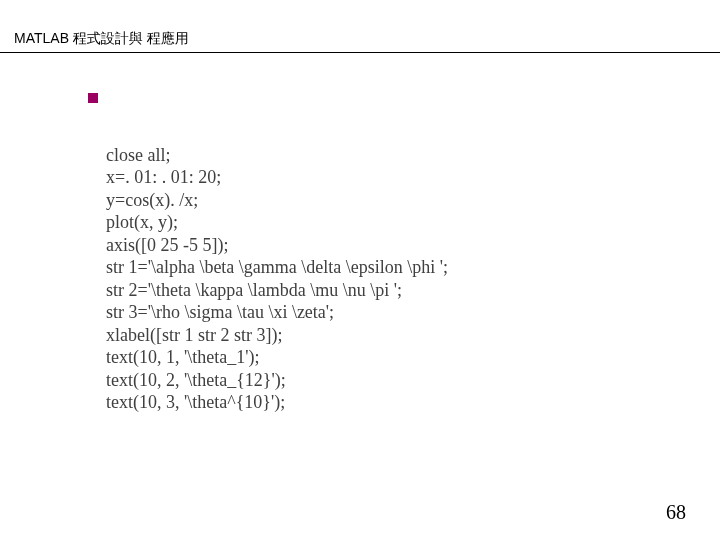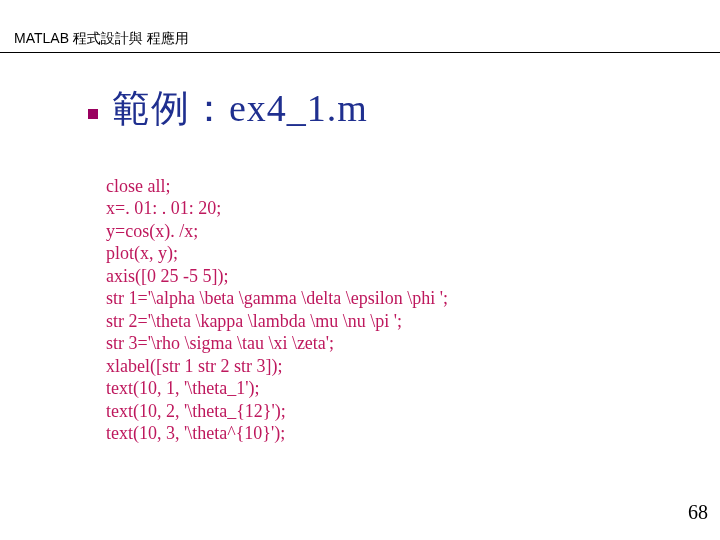--- a/index.html
+++ b/index.html
@@ -37,41 +37,40 @@
   .title {
     font-family: "Times New Roman", "PMingLiU", serif;
     font-size: 38px;
     color: #1f2f8f;
     letter-spacing: 1px;
   }
   .code-block {
     margin-left: 106px;
     font-family: "Times New Roman", Times, serif;
     font-size: 18px;
-    color: #be185d;
+    color: #404040;
     line-height: 1.25;
     white-space: pre;
   }
   .page-num {
     position: absolute;
-    right: 12px;
+    right: 34px;
     bottom: 16px;
     font-family: "Times New Roman", serif;
     font-size: 20px;
     color: #000;
   }
 </style>
 </head>
 <body>
 
 <div class="header">MATLAB 程式設計與 程應用</div>
 
 <div class="title-row">
   <div class="bullet"></div>
-  <div class="title">範例：ex4_1.m</div>
 </div>
 
 <div class="code-block">
 <span>close all;</span>
 <span>x=. 01: . 01: 20;</span>
 <span>y=cos(x). /x;</span>
 <span>plot(x, y);</span>
 <span>axis([0 25 -5 5]);</span>
 <span>str 1='\alpha \beta \gamma \delta \epsilon \phi ';</span>
 <span>str 2='\theta \kappa \lambda \mu \nu \pi ';</span>

